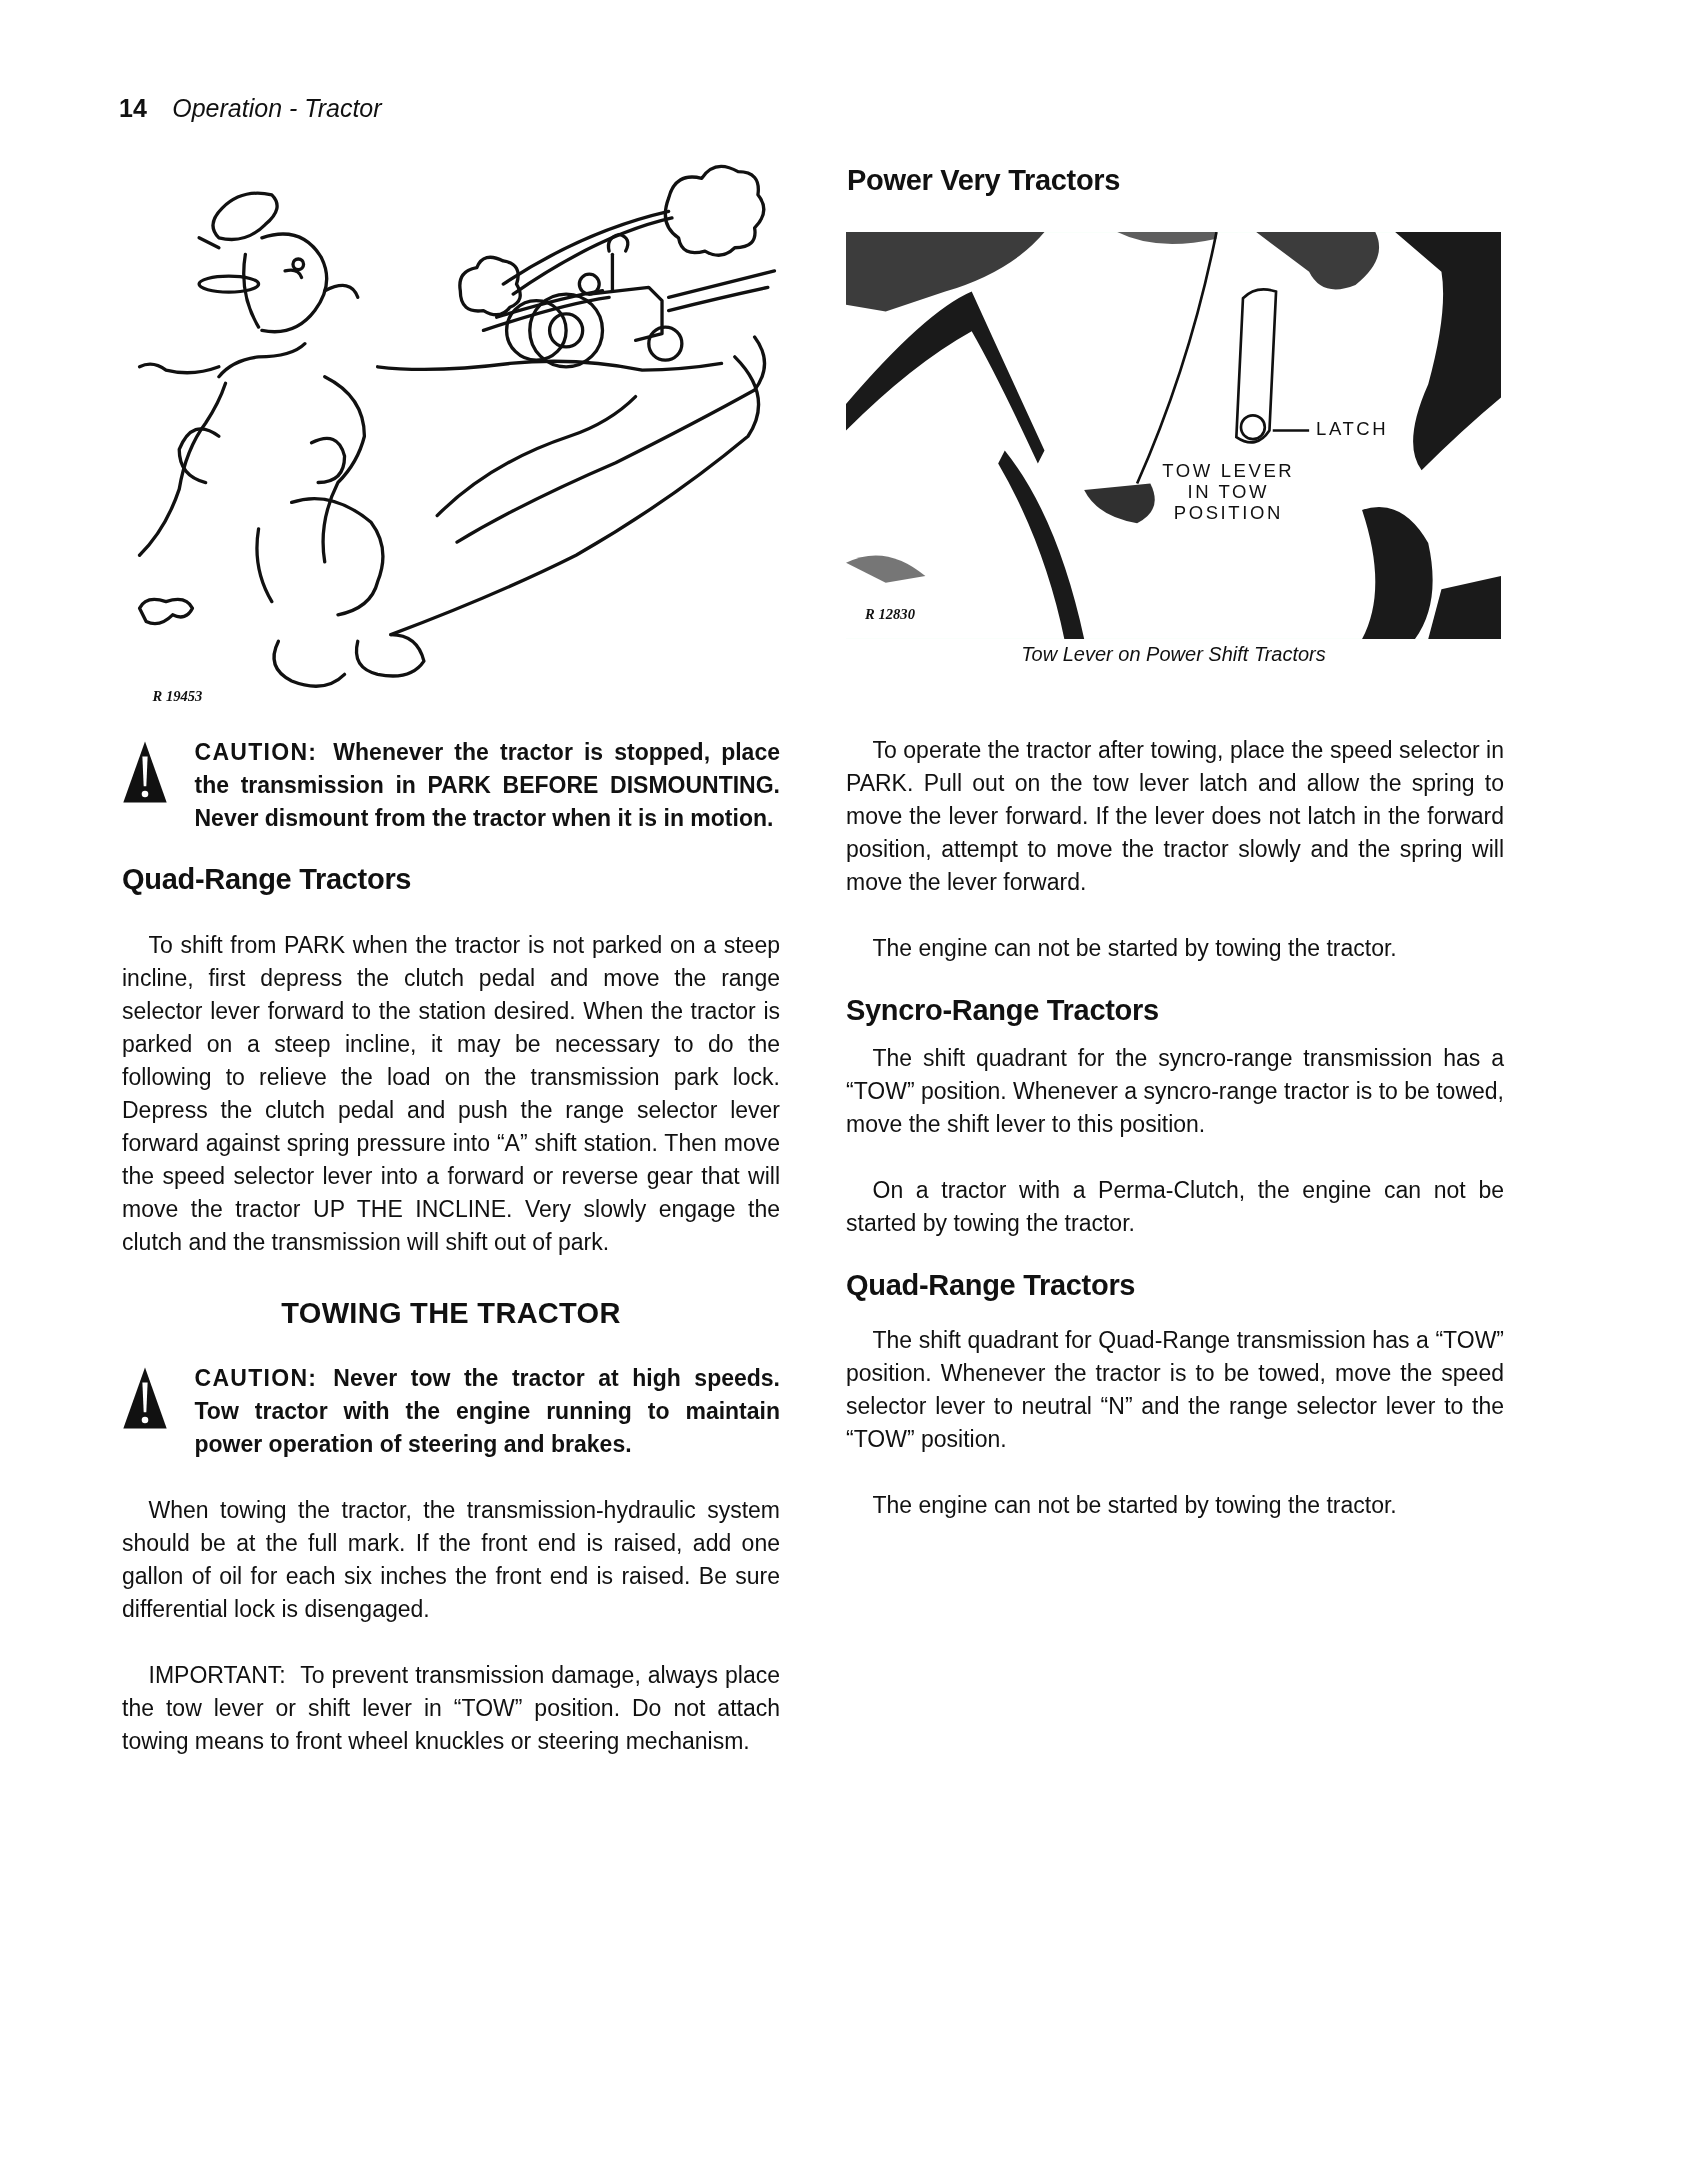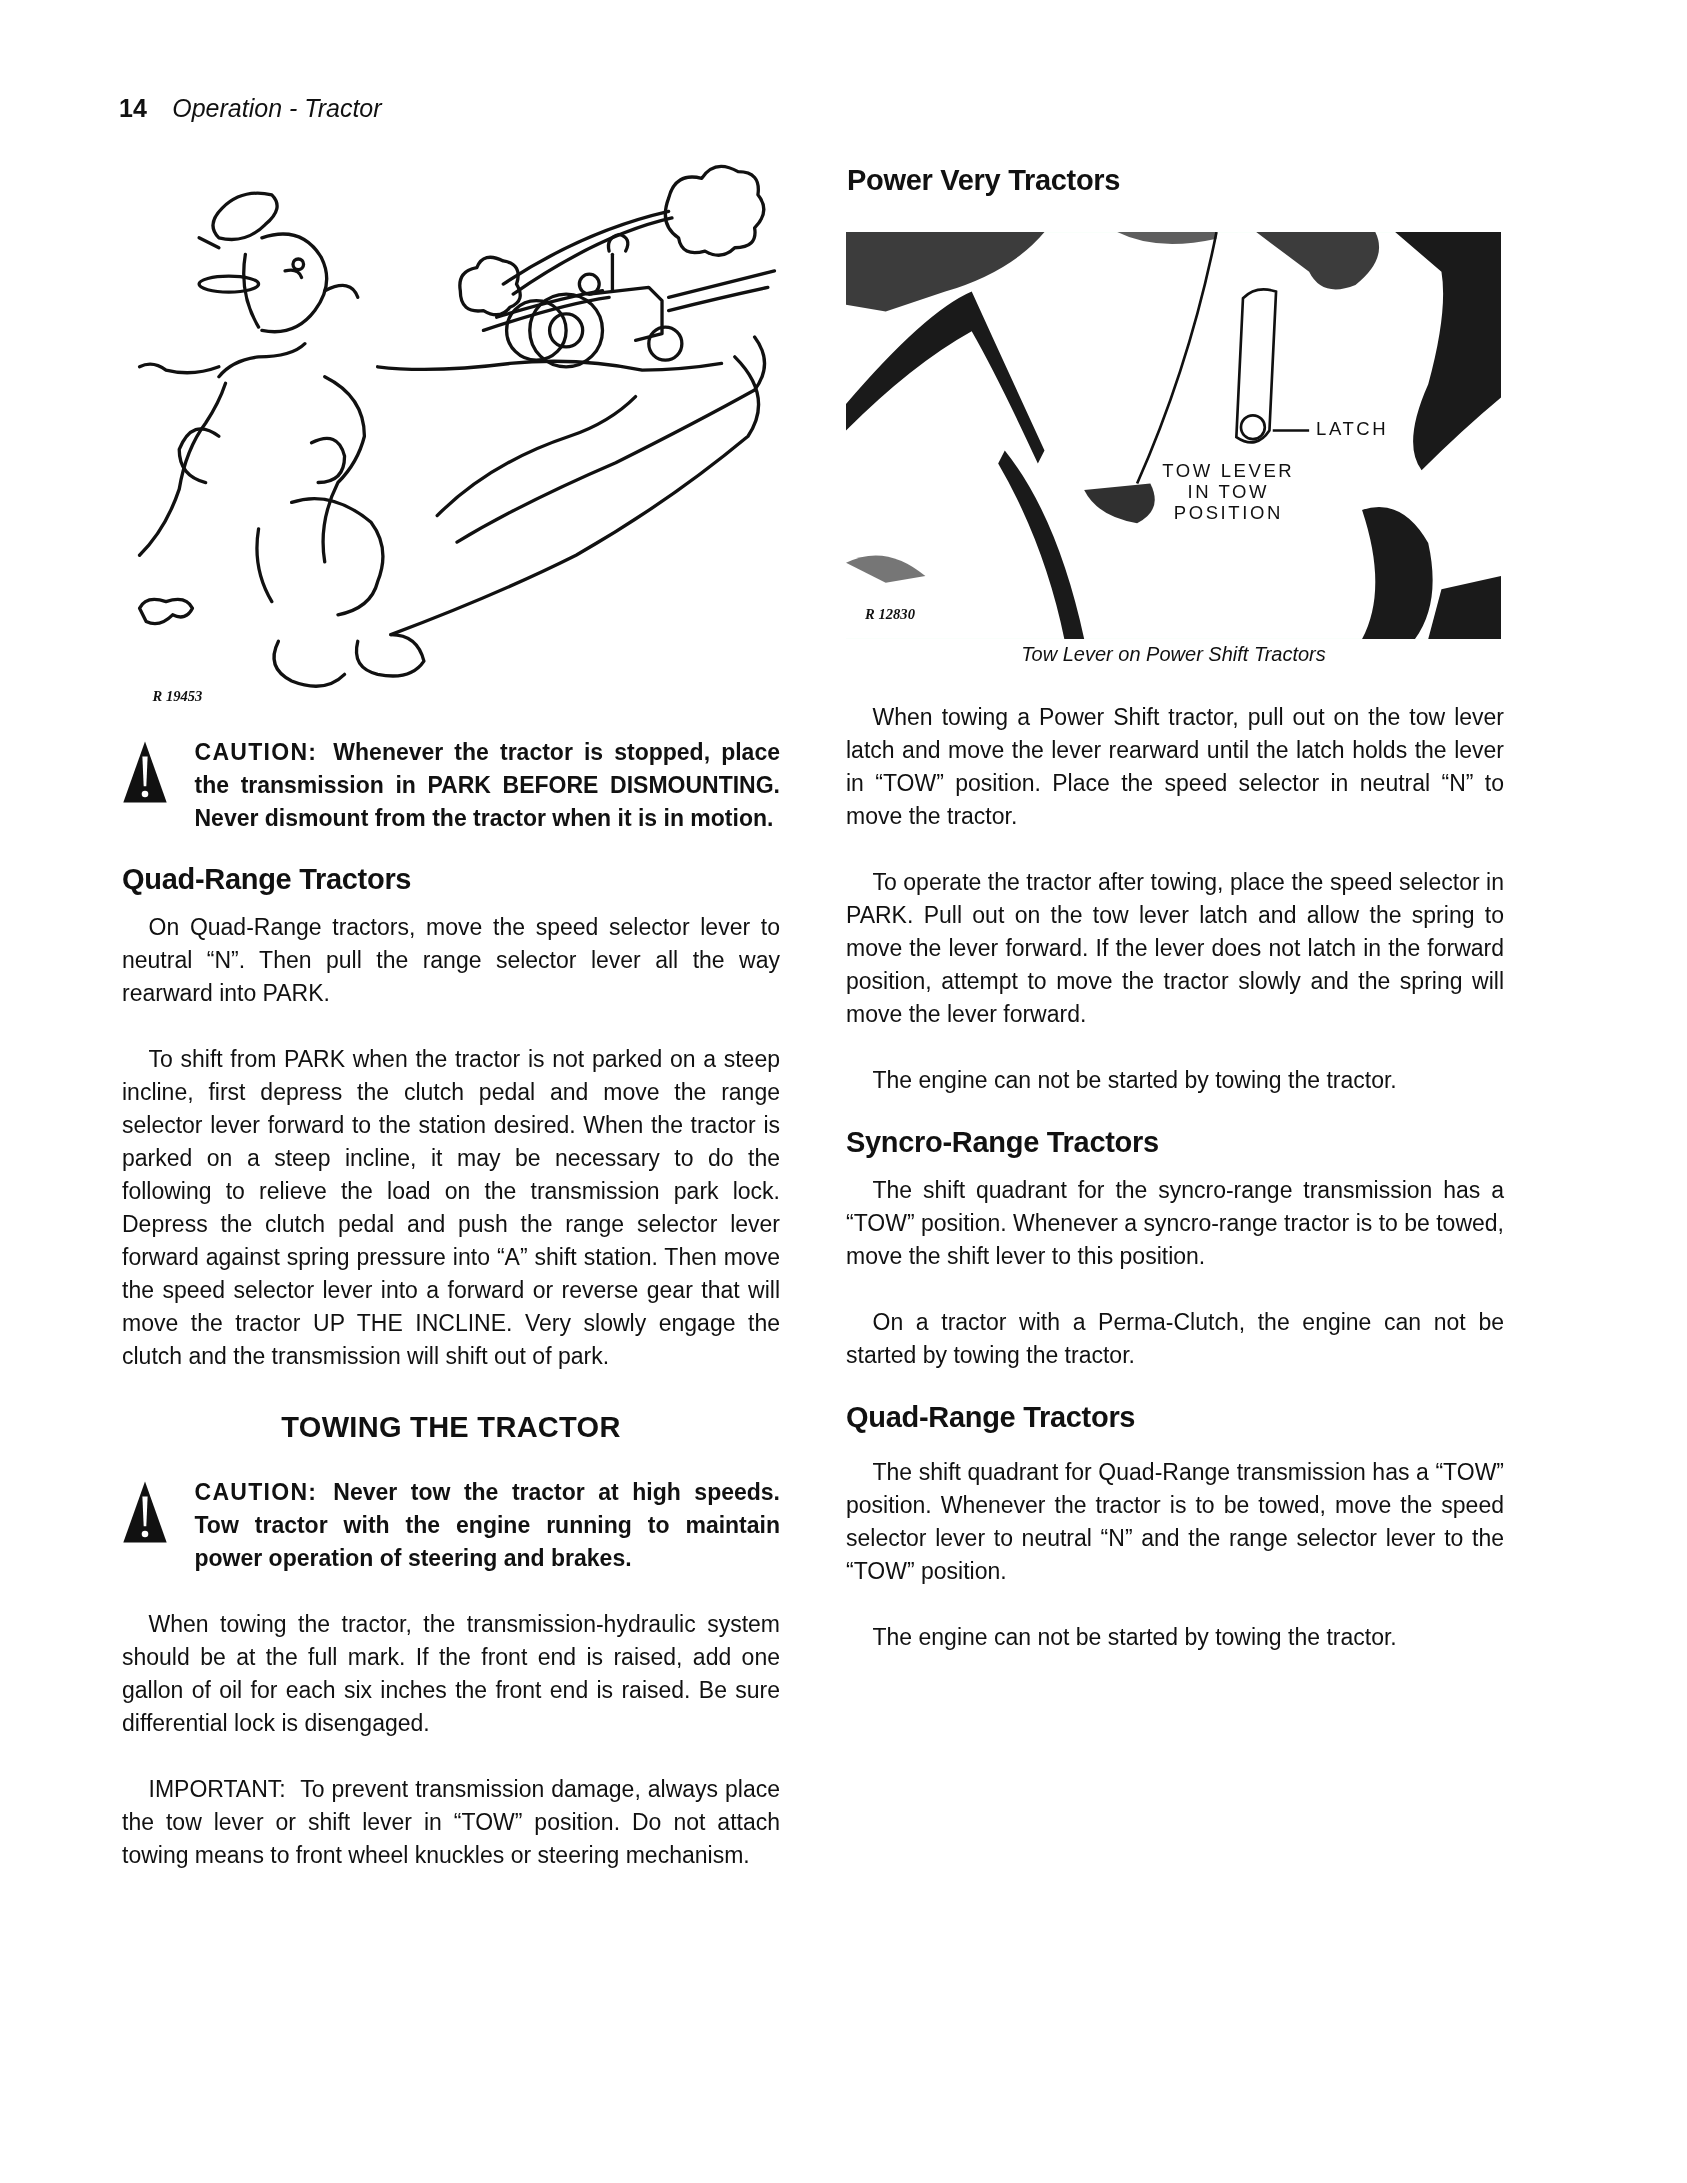--- a/index.html
+++ b/index.html
@@ -94,21 +94,20 @@
   <div class="caution">
     <svg class="tri" viewBox="0 0 70 100">
       <path d="M35 2 L68 95 L2 95 Z" fill="#111"></path>
       <path d="M31 25 L39 25 L37 70 L33 70 Z" fill="#fff"></path>
       <circle cx="35" cy="82" r="5" fill="#fff"></circle>
     </svg>
     <span class="label">CAUTION:</span><span>Whenever the tractor is stopped, place the transmission in PARK BEFORE DISMOUNTING. Never dismount from the tractor when it is in motion.</span>
   </div>
 
   <h2 class="h2" style="margin-top:28px;">Quad-Range Tractors</h2>
-  <p class="p" style="margin-top:14.6px;">On Quad-Range tractors, move the speed selector lever to neutral “N”. Then pull the range selector lever all the way rearward into PARK.</p>
   <p class="p" style="margin-top:33px;">To shift from PARK when the tractor is not parked on a steep incline, first depress the clutch pedal and move the range selector lever forward to the station desired. When the tractor is parked on a steep incline, it may be necessary to do the following to relieve the load on the transmission park lock. Depress the clutch pedal and push the range selector lever forward against spring pressure into “A” shift station. Then move the speed selector lever into a forward or reverse gear that will move the tractor UP THE INCLINE. Very slowly engage the clutch and the transmission will shift out of park.</p>
 
   <h2 class="h2-center" style="margin-top:38px;">TOWING THE TRACTOR</h2>
 
   <div class="caution" style="margin-top:32px;">
     <svg class="tri" viewBox="0 0 70 100">
       <path d="M35 2 L68 95 L2 95 Z" fill="#111"></path>
       <path d="M31 25 L39 25 L37 70 L33 70 Z" fill="#fff"></path>
       <circle cx="35" cy="82" r="5" fill="#fff"></circle>
     </svg>
@@ -150,21 +149,20 @@
   <div class="callout" style="left:311px; top:225px; padding:2.6px 5.3px;">
     <div>TOW LEVER</div>
     <div>IN TOW</div>
     <div>POSITION</div>
   </div>
   <div class="abs fig-id" style="left:16.5px; top:374px; background:#fff; padding:0 2.6px;">R 12830</div>
 </div>
 <div class="abs caption" style="left:846px; top:643px; width:655px;">Tow Lever on Power Shift Tractors</div>
 
 <div class="col col-right" style="top:701px;">
-  <p class="p">When towing a Power Shift tractor, pull out on the tow lever latch and move the lever rearward until the latch holds the lever in “TOW” position. Place the speed selector in neutral “N” to move the tractor.</p>
   <p class="p" style="margin-top:33px;">To operate the tractor after towing, place the speed selector in PARK. Pull out on the tow lever latch and allow the spring to move the lever forward. If the lever does not latch in the forward position, attempt to move the tractor slowly and the spring will move the lever forward.</p>
   <p class="p" style="margin-top:33px;">The engine can not be started by towing the tractor.</p>
 
   <h2 class="h2" style="margin-top:29px;">Syncro-Range Tractors</h2>
   <p class="p" style="margin-top:14.6px;">The shift quadrant for the syncro-range transmission has a “TOW” position. Whenever a syncro-range tractor is to be towed, move the shift lever to this position.</p>
   <p class="p" style="margin-top:33px;">On a tractor with a Perma-Clutch, the engine can not be started by towing the tractor.</p>
 
   <h2 class="h2" style="margin-top:29px;">Quad-Range Tractors</h2>
   <p class="p" style="margin-top:22px;">The shift quadrant for Quad-Range transmission has a “TOW” position. Whenever the tractor is to be towed, move the speed selector lever to neutral “N” and the range selector lever to the “TOW” position.</p>
   <p class="p" style="margin-top:33px;">The engine can not be started by towing the tractor.</p>

